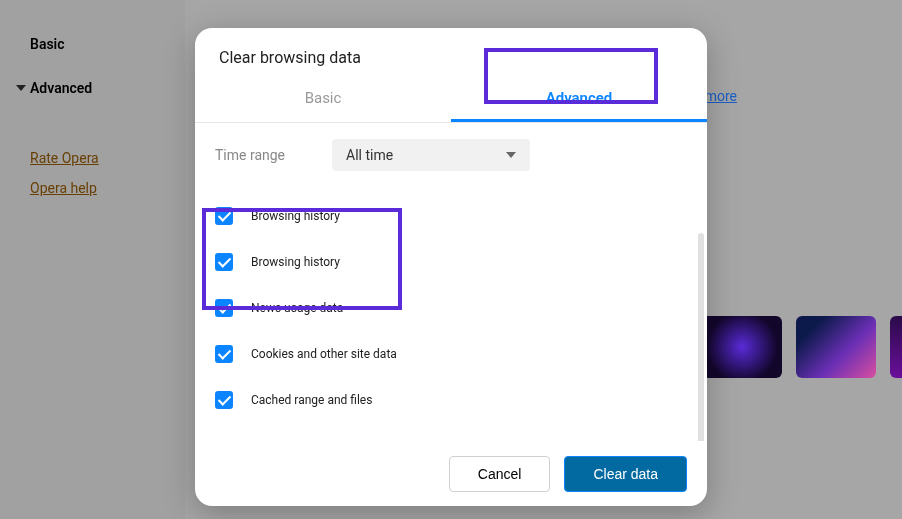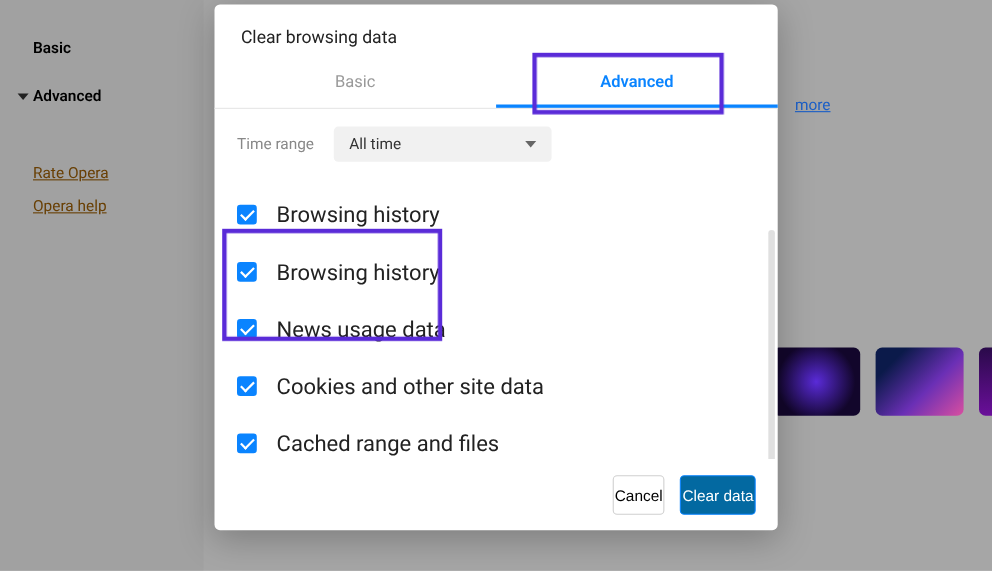--- a/index.html
+++ b/index.html
@@ -30,21 +30,21 @@
     }
     .nav-link { color: #a16207; text-decoration: underline; display: block; margin-bottom: 14px; cursor: pointer; }
     .backdrop-overlay {
       position: absolute;
       left: 0; top: 0;
       width: 902px; height: 519px;
       background: rgba(0,0,0,0.35);
     }
     .more-link {
       position: absolute;
-      right: 147px; top: 88px;
+      right: 165px; top: 88px;
       color: #1b5fc7;
       text-decoration: underline;
       font-size: 14px;
       z-index: 1;
     }
     .thumbs {
       position: absolute;
       right: 0; top: 316px;
       display: flex;
       gap: 14px;
@@ -54,25 +54,25 @@
       width: 80px; height: 62px;
       border-radius: 6px;
       background: radial-gradient(circle at 50% 50%, #5a2bd8, #12062b 70%);
     }
     .thumb.b { background: linear-gradient(135deg, #0b1a4a 20%, #6a2fb5, #d94fa0); }
     .thumb.c { width: 12px; background: linear-gradient(180deg,#2a0a4a,#6a0f9a); border-radius: 6px 0 0 6px; }
     
     .modal {
       position: absolute;
       left: 195px;
-      top: 4px;
+      top: 28px;
       width: 512px;
       height: 478px;
       background: #fff;
-      border-radius: 5px;
+      border-radius: 17px;
       box-shadow: 0 8px 32px rgba(0,0,0,0.25);
       z-index: 5;
       display: flex;
       flex-direction: column;
     }
     .modal-title {
       padding: 20px 24px 8px 24px;
       font-size: 16px;
       color: #222;
     }
@@ -106,34 +106,35 @@
       background: #f1f1f1;
       border-radius: 4px;
       padding: 8px 14px;
       width: 198px;
       display: flex;
       justify-content: space-between;
       align-items: center;
       font-size: 14px;
       color: #333;
       cursor: pointer;
+      margin-left: 29px;
     }
     .select .chev {
       width: 0; height: 0;
       border-left: 5px solid transparent;
       border-right: 5px solid transparent;
       border-top: 6px solid #666;
     }
     .options { display: flex; flex-direction: column; }
     .option {
       display: flex;
       align-items: center;
       gap: 18px;
       padding: 14px 0;
-      font-size: 20px;
+      font-size: 12px;
       color: #222;
       cursor: pointer;
     }
     .chk {
       width: 18px; height: 18px;
       border-radius: 3px;
       border: 2px solid #0a84ff;
       background: #0a84ff;
       position: relative;
       flex-shrink: 0;
@@ -150,21 +151,21 @@
     .chk.empty { background: #fff; border-color: #ccc; }
     .chk.empty::after { display: none; }
     .modal-footer {
       padding: 14px 20px;
       display: flex;
       justify-content: flex-end;
       gap: 14px;
       border-top: 1px solid transparent;
     }
     .btn {
-      padding: 9px 1px;
+      padding: 9px 28px;
       border-radius: 4px;
       font-size: 14px;
       cursor: pointer;
       border: 1px solid #d0d0d0;
       background: #fff;
     }
     .btn-primary {
       background: #0369a1;
       color: #fff;
       border-color: #0a84ff;

